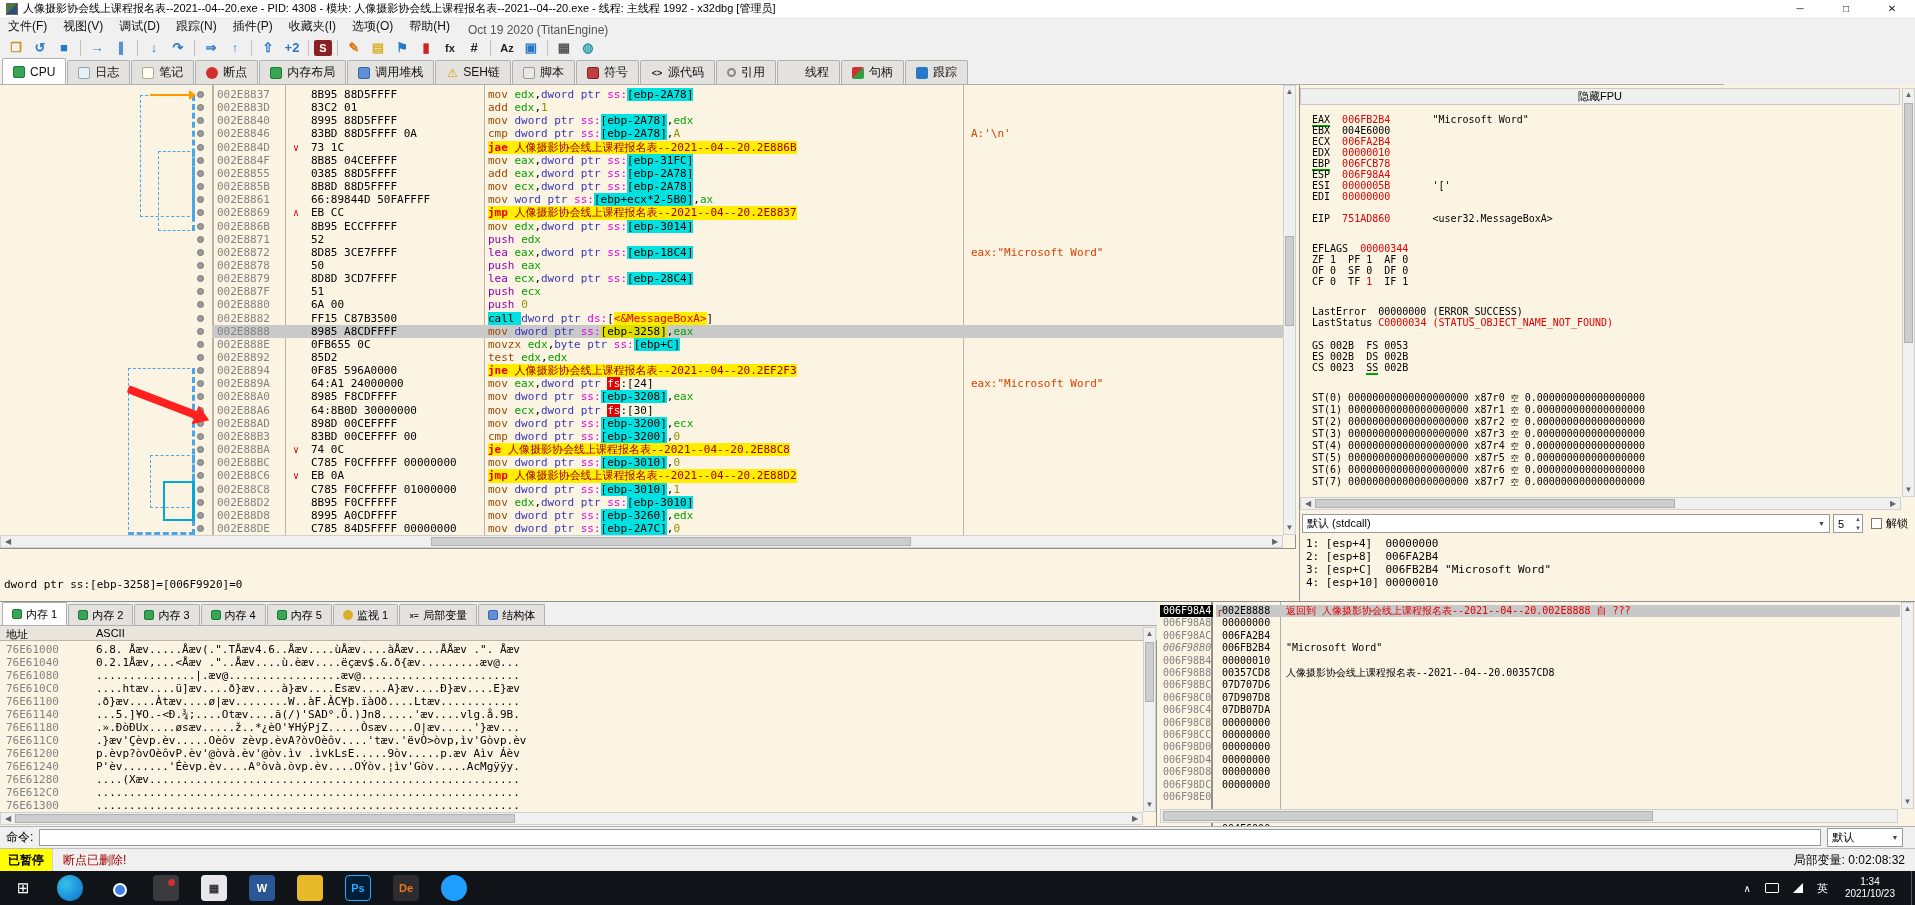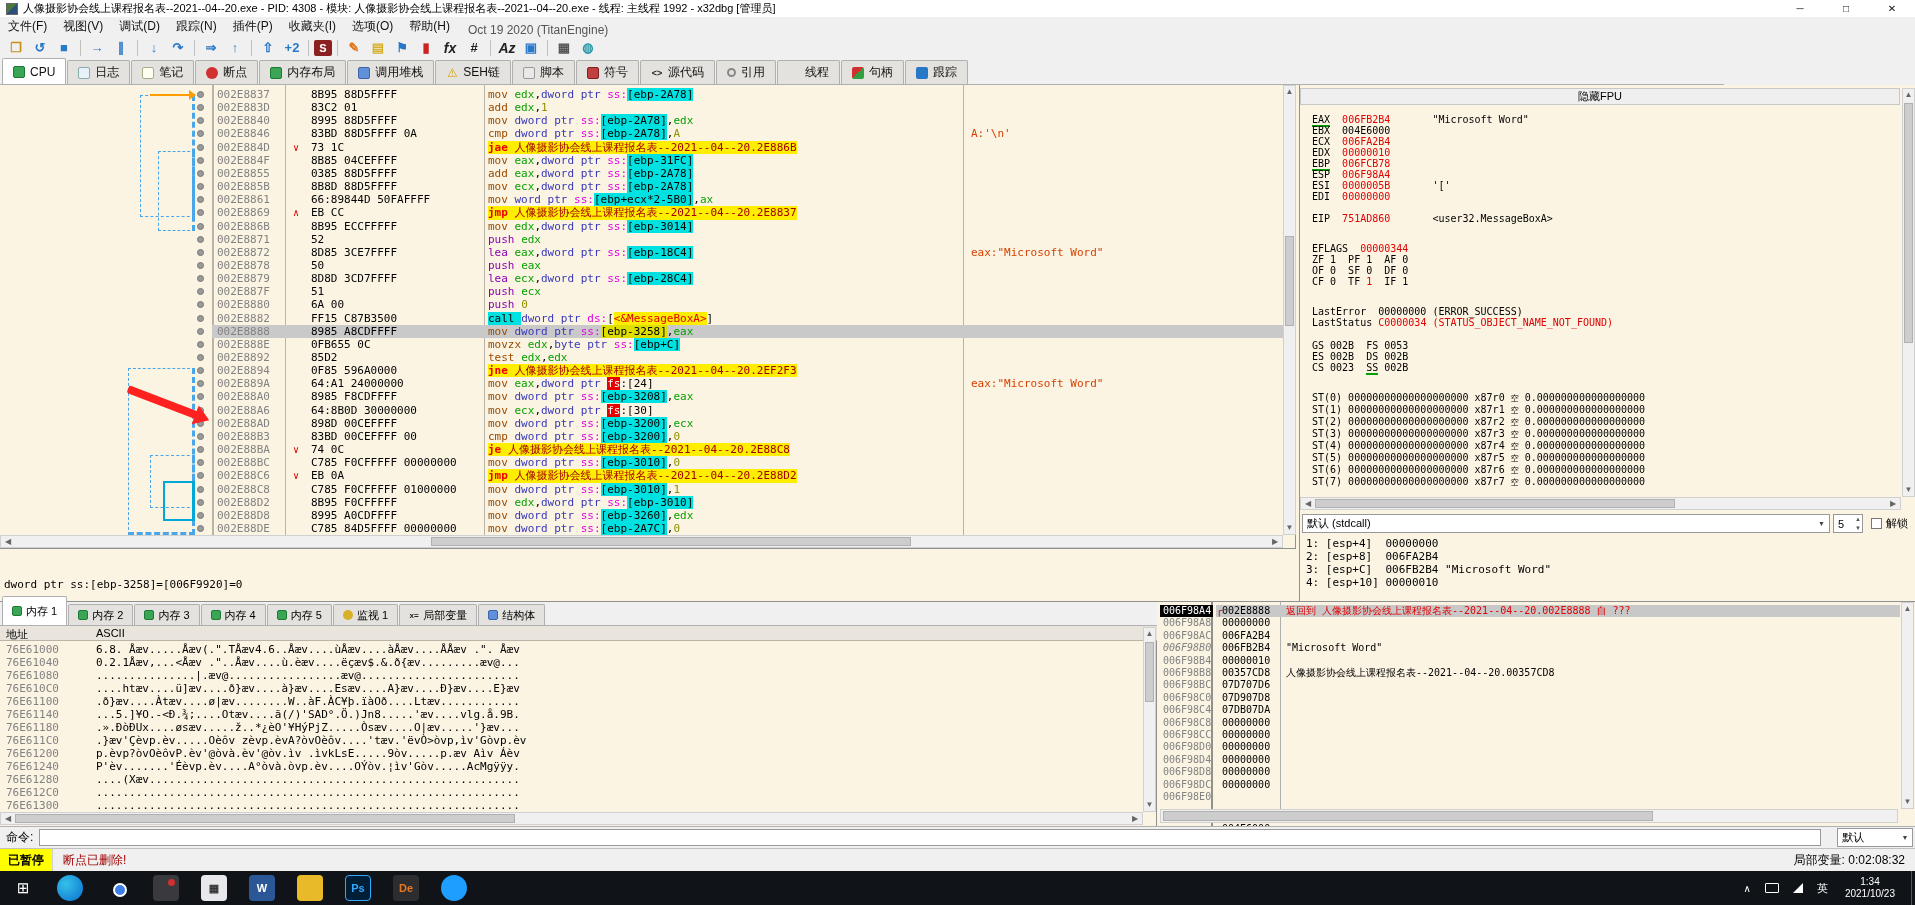--- a/index.html
+++ b/index.html
@@ -20,21 +20,21 @@
 
   
   .toolbar { position:absolute; left:0; top:37px; width:1915px; height:21px; background:#f0f0f0; display:flex; align-items:center; padding-left:4px; }
   .tb-btn { width:22px; height:19px; margin:0 1px; display:flex; align-items:center; justify-content:center; font-size:13px; font-weight:bold; color:#2878c8; border-radius:2px; }
   .tb-sep { width:1px; height:16px; background:#c0c0c0; margin:0 4px; }
   .tb-open { color:#c89018; }
   .tb-script { background:#8b2020; color:#fff; font-size:11px; width:18px; height:16px; }
   .tb-patch { color:#e07818; }
   .tb-comment { color:#d8b028; }
   .tb-highlight { color:#cc2222; }
-  .tb-fx,.tb-assemble { color:#222; font-style:italic; font-size:14px; }
+  .tb-fx,.tb-assemble { color:#222; font-size:11px; }
   .tb-hash { color:#222; }
   .tb-calc { color:#555; }
   .tb-globe { color:#2898a8; }
 
   
   .tabbar { position:absolute; left:0; top:58px; width:1724px; height:27px; background:#f0f0f0; border-bottom:1px solid #b0b0b0; display:flex; align-items:flex-end; padding-left:2px; }
   .tab { height:24px; display:flex; align-items:center; padding:0 10px; font-size:12px; color:#111; border:1px solid #b0b0b0; border-bottom:none; background:#e4e2de; margin-right:1px; border-radius:2px 2px 0 0; }
   .tab.sel { background:#ffffff; height:26px; }
   .tabicon { width:12px; height:12px; margin-right:5px; display:inline-flex; align-items:center; justify-content:center; font-size:10px; border-radius:2px; }
   .ti-cpu { background:#3aa655; border:1px solid #1d7a35; }
@@ -105,21 +105,21 @@
   .spinner .ud { position:absolute; right:1px; top:0; font-size:6px; color:#555; line-height:9px; }
   .chk { width:11px; height:11px; border:1px solid #777; background:#fff; margin:0 4px 0 8px; }
   .chk-label { font-size:11px; }
   .espline { position:absolute; left:6px; font-size:11px; line-height:13px; font-family:"DejaVu Sans Mono", monospace; white-space:pre; color:#000; }
 
   
   .bottom { position:absolute; left:0; top:601px; width:1915px; height:225px; background:#fbf4e3; border-top:1px solid #909090; }
   .dumppane { position:absolute; left:0; top:0; width:1157px; height:225px; border-right:1px solid #909090; }
   .dumptabs { position:absolute; left:0; top:0; width:1157px; height:24px; background:#f0f0f0; border-bottom:1px solid #b0b0b0; display:flex; align-items:flex-end; padding-left:2px; }
   .btab { height:21px; display:flex; align-items:center; padding:0 9px; font-size:11px; border:1px solid #b0b0b0; border-bottom:none; background:#e4e2de; margin-right:1px; border-radius:2px 2px 0 0; }
-  .btab.sel { background:#ffffff; height:29px; }
+  .btab.sel { background:#ffffff; height:23px; }
   .bticon { width:10px; height:10px; margin-right:4px; display:inline-flex; align-items:center; justify-content:center; font-size:8px; border-radius:2px; }
   .bti-mem { background:#3aa655; border:1px solid #1d7a35; }
   .bti-watch { background:#d8b028; border-radius:50%; }
   .bti-locals { background:transparent; color:#222; font-weight:bold; font-size:8px; }
   .bti-struct { background:#6090d8; border:1px solid #3c64a8; }
   .dumpheader { position:absolute; left:0; top:24px; width:1157px; height:15px; background:#e9e5dc; border-bottom:1px solid #b8b4a8; font-size:11px; color:#000; }
   .dumpheader .h1 { position:absolute; left:6px; top:1px; }
   .dumpheader .h2 { position:absolute; left:96px; top:1px; }
   .dumprow { position:absolute; left:0; height:13px; font-size:11px; line-height:13px; font-family:"DejaVu Sans Mono", monospace; white-space:pre; }
   .dumprow .da { position:absolute; left:6px; color:#828282; }
@@ -134,21 +134,21 @@
   .srow .pre { position:absolute; left:0; color:#c00000; }
   .srow .sv { position:absolute; left:6px; color:#000; }
   .srow .sc { position:absolute; left:70px; color:#000; }
   .srow .sc.red { color:#e00000; }
   .stackdiv { position:absolute; left:64px; top:0; width:1px; height:207px; background:#b0b0b0; }
 
   
   .cmdbar { position:absolute; left:0; top:826px; width:1915px; height:22px; background:#f0f0f0; border-top:1px solid #b0b0b0; display:flex; align-items:center; font-size:12px; }
   .cmdlabel { margin:0 6px 0 6px; }
   .cmdinput { width:1782px; height:17px; background:#fff; border:1px solid #999; font-size:11px; padding:0 3px; font-family:"DejaVu Sans Mono", monospace; }
-  .cmdcombo { width:76px; margin-left:16px; }
+  .cmdcombo { width:76px; margin-left:6px; }
 
   
   .statusbar { position:absolute; left:0; top:848px; width:1915px; height:23px; background:#f0f0f0; border-top:1px solid #c0c0c0; display:flex; align-items:center; font-size:12px; }
   .status-badge { background:#ffff00; color:#000; height:23px; display:flex; align-items:center; padding:0 8px; font-weight:bold; border-right:1px solid #d0d0d0; }
   .status-msg { color:#a00000; margin-left:10px; }
   .status-time { margin-left:auto; margin-right:10px; color:#000; }
 
   
   .taskbar { position:absolute; left:0; top:871px; width:1915px; height:34px; background:#101418; display:flex; align-items:center; }
   .tb-start { width:46px; height:34px; display:flex; align-items:center; justify-content:center; color:#fff; font-size:15px; }

